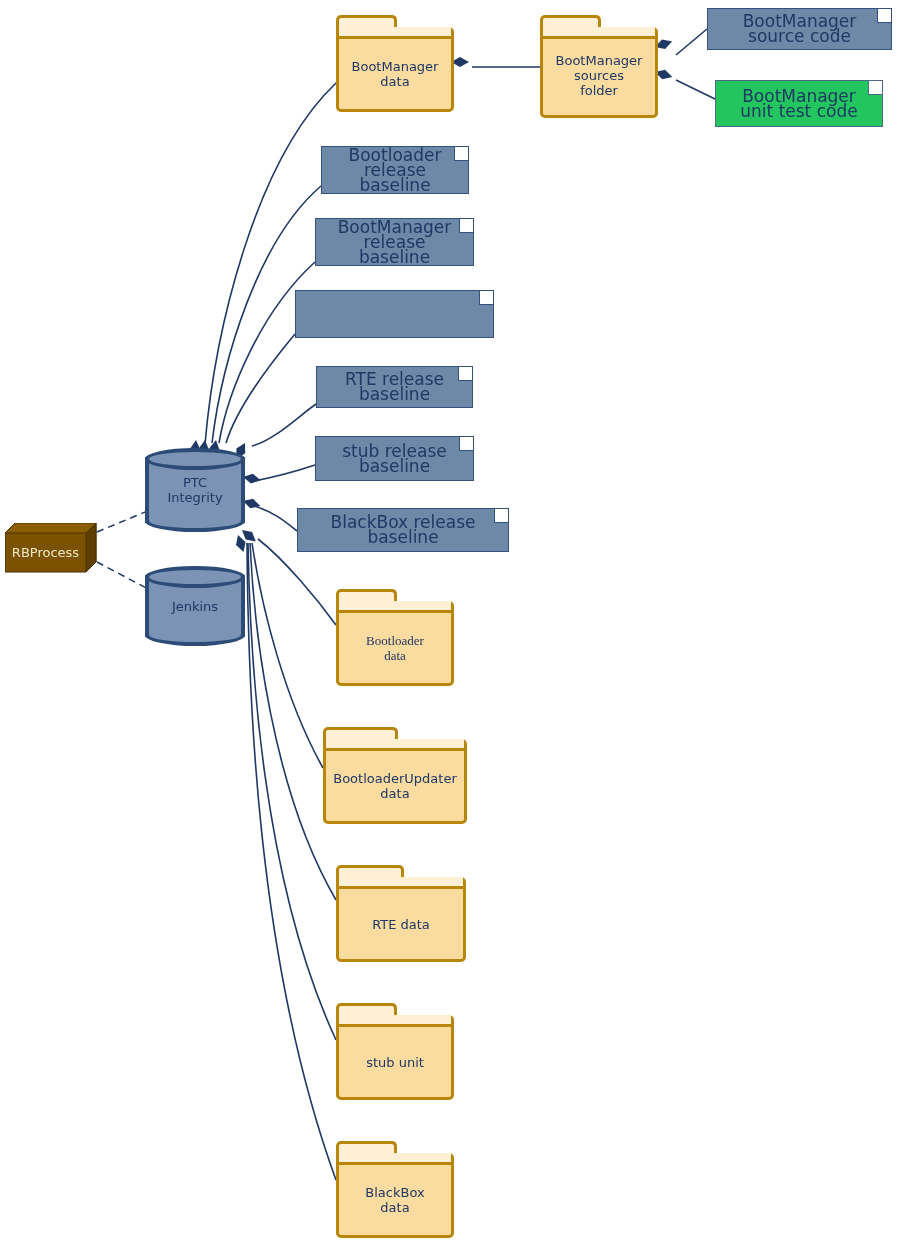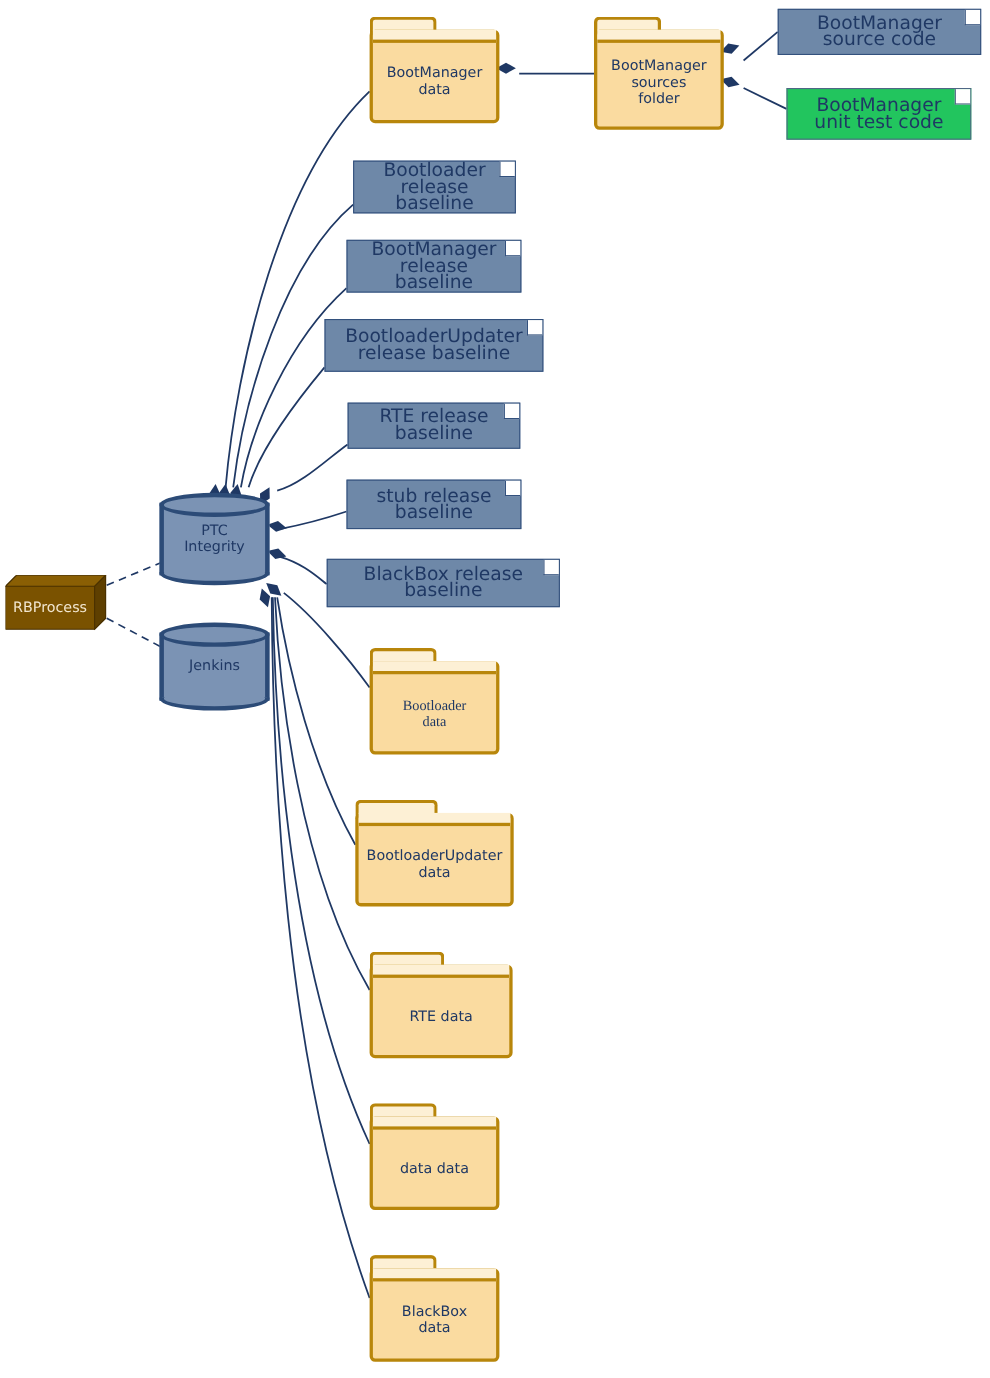--- a/index.html
+++ b/index.html
@@ -165,21 +165,21 @@
     <div class="lbl" style="position:absolute;left:0;right:0;top:42px;">
       <div>RTE data</div>
     </div>
   </div>
 
   <div class="node folder" style="left:336px;top:1003px;width:118px;height:97px;">
     <div class="tab"></div>
     <div class="body"></div>
     <div class="strip"></div>
     <div class="lbl" style="position:absolute;left:0;right:0;top:42px;">
-      <div>data data</div>
+      <div>stub unit</div>
     </div>
   </div>
 
   <div class="node folder" style="left:336px;top:1141px;width:118px;height:97px;">
     <div class="tab"></div>
     <div class="body"></div>
     <div class="strip"></div>
     <div class="lbl" style="position:absolute;left:0;right:0;top:34px;">
       <div>BlackBox</div>
         <div>data</div>
@@ -201,21 +201,20 @@
     <span class="lbl">Bootloader release baseline</span>
   </div>
 
   <div class="node artifact" style="left:315px;top:218px;width:159px;height:48px;">
     <span class="fold"></span>
     <span class="lbl">BootManager release baseline</span>
   </div>
 
   <div class="node artifact" style="left:295px;top:290px;width:199px;height:48px;">
     <span class="fold"></span>
-    <span class="lbl">BootloaderUpdater release baseline</span>
   </div>
 
   <div class="node artifact" style="left:316px;top:366px;width:157px;height:42px;">
     <span class="fold"></span>
     <span class="lbl">RTE release baseline</span>
   </div>
 
   <div class="node artifact" style="left:315px;top:436px;width:159px;height:45px;">
     <span class="fold"></span>
     <span class="lbl">stub release baseline</span>

